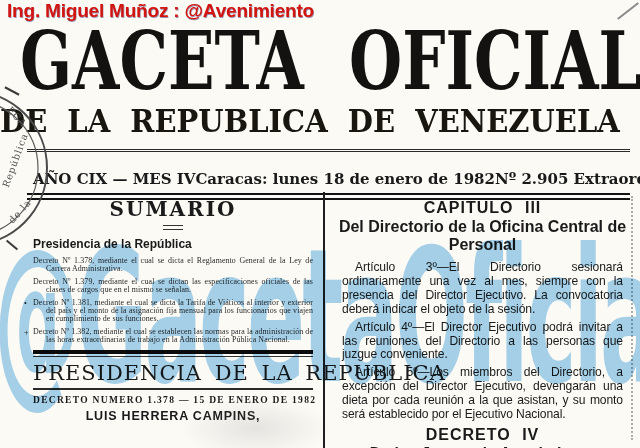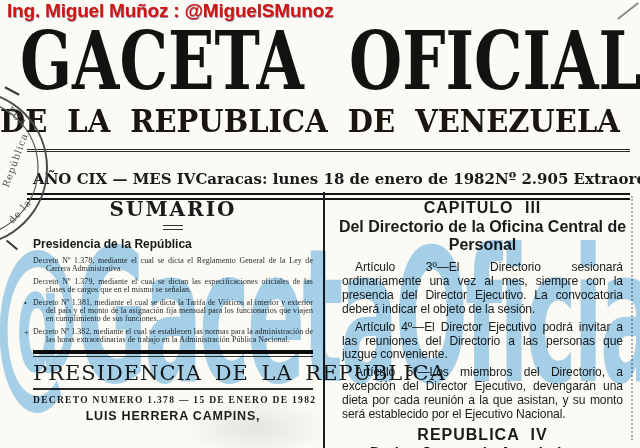--- a/index.html
+++ b/index.html
@@ -81,21 +81,21 @@
   .corner-mark{position:absolute;top:10px;left:615px;width:26px;height:0;border-top:2px solid #8a8a8a;transform:rotate(-38deg);}
   .pen-mark-a{position:absolute;top:90px;left:4px;width:16px;height:0;border-top:2px solid #3a3a3a;transform:rotate(28deg);z-index:7;}
   .pen-mark-b{position:absolute;top:244px;left:5px;width:14px;height:0;border-top:2px solid #3a3a3a;transform:rotate(40deg);z-index:7;}
   .smudge{position:absolute;left:180px;top:398px;width:150px;height:60px;background:radial-gradient(ellipse,rgba(110,110,110,.16),transparent 70%);}
 </style>
 </head>
 <body>
 
 <div class="page">
 
-  <div class="credit">Ing. Miguel Muñoz : @MiguelSMunoz</div>
+  <div class="credit">Ing. Miguel Muñoz : @Avenimiento</div>
 
   <div class="masthead-title">GACETA OFICIAL</div>
   <div class="masthead-subtitle">DE LA REPUBLICA DE VENEZUELA</div>
 
   <div class="edition-bar">
     <span>AÑO CIX — MES IV</span>
     <span>Caracas: lunes 18 de enero de 1982</span>
     <span>Nº 2.905 Extraordinario</span>
   </div>
 
@@ -129,21 +129,21 @@
 
     </div>
 
     <div class="col-right">
       <div class="cap-heading">CAPITULO III</div>
       <div class="cap-subheading">Del Directorio de la Oficina Central de Personal</div>
       <p class="article">Artículo 3º—El Directorio sesionará ordinariamente una vez al mes, siempre con la presencia del Director Ejecutivo. La convocatoria deberá indicar el objeto de la sesión.</p>
       <p class="article">Artículo 4º—El Director Ejecutivo podrá invitar a las reuniones del Directorio a las personas que juzgue conveniente.</p>
       <p class="article">Artículo 5º—Los miembros del Directorio, a excepción del Director Ejecutivo, devengarán una dieta por cada reunión a la que asistan, y su monto será establecido por el Ejecutivo Nacional.</p>
 
-      <div class="cap-heading cap4">REPUBLICA IV</div>
+      <div class="cap-heading cap4">DECRETO IV</div>
       <div class="cap-subheading">De las Juntas de Avenimiento</div>
 
     </div>
   </div>
 
   <svg class="stamp-svg" width="60" height="164" viewBox="0 0 60 164">
     <circle cx="-30" cy="80" r="77" fill="none" stroke="#4a4a4a" stroke-width="2"></circle>
     <circle cx="-30" cy="80" r="68" fill="none" stroke="#5a5a5a" stroke-width="1.2"></circle>
   </svg>
   <span class="stamp-frag frag-1">ECA</span>

